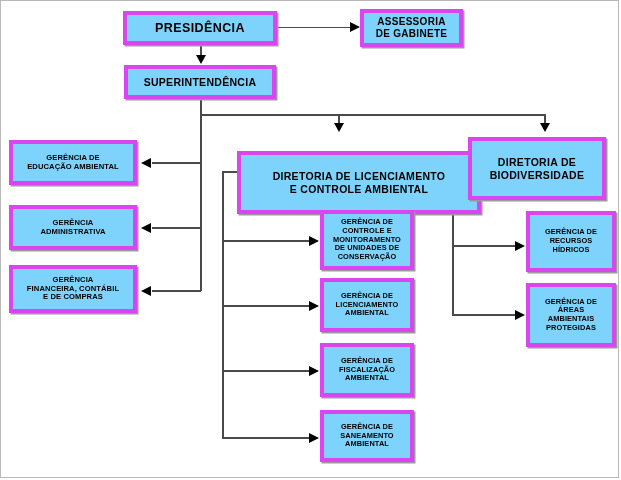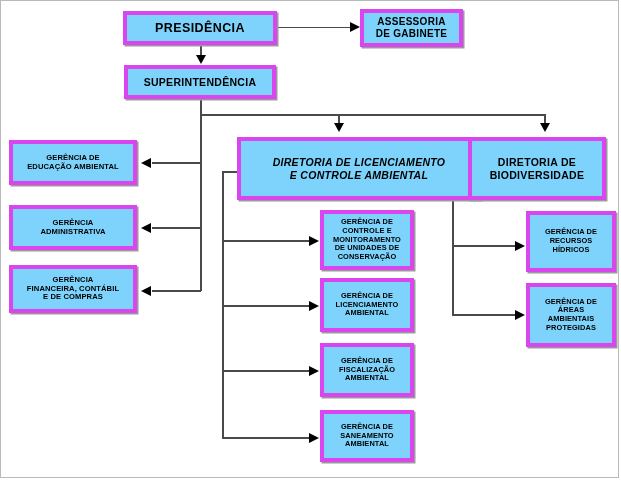--- a/index.html
+++ b/index.html
@@ -143,21 +143,21 @@
   <div class="node ger" style="left:9px; top:140px; width:128px; height:45px;">GERÊNCIA DE
 EDUCAÇÃO AMBIENTAL</div>
 
   <div class="node ger" style="left:9px; top:205px; width:128px; height:45px;">GERÊNCIA
 ADMINISTRATIVA</div>
 
   <div class="node ger" style="left:9px; top:265px; width:128px; height:48px;">GERÊNCIA
 FINANCEIRA, CONTÁBIL
 E DE COMPRAS</div>
 
-  <div class="node dir" style="left:237px; top:137px; width:244px; height:63px;font-style:italic;">DIRETORIA DE LICENCIAMENTO
+  <div class="node dir" style="left:237px; top:151px; width:244px; height:63px;">DIRETORIA DE LICENCIAMENTO
 E CONTROLE AMBIENTAL</div>
 
   <div class="node dir" style="left:468px; top:137px; width:138px; height:63px;">DIRETORIA DE
 BIODIVERSIDADE</div>
 
   <div class="node sub" style="left:320px; top:210px; width:94px; height:60px;">GERÊNCIA DE
 CONTROLE E
 MONITORAMENTO
 DE  UNIDADES DE
 CONSERVAÇÃO</div>

